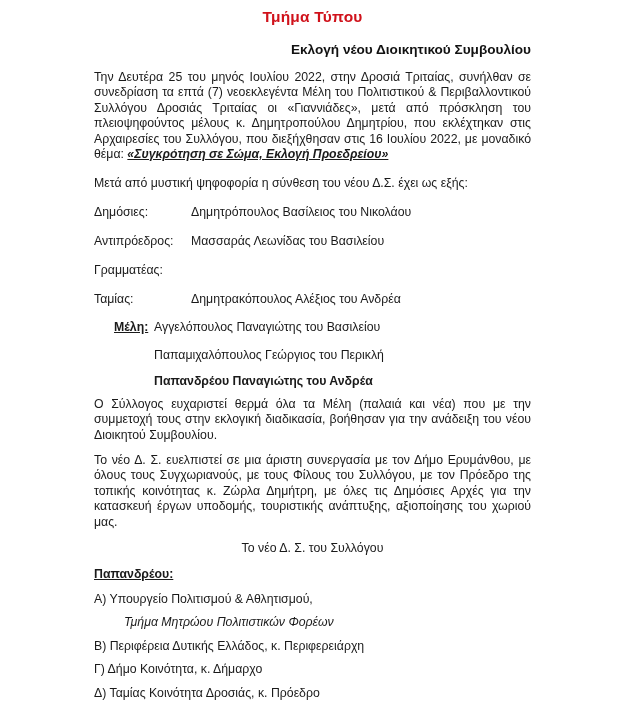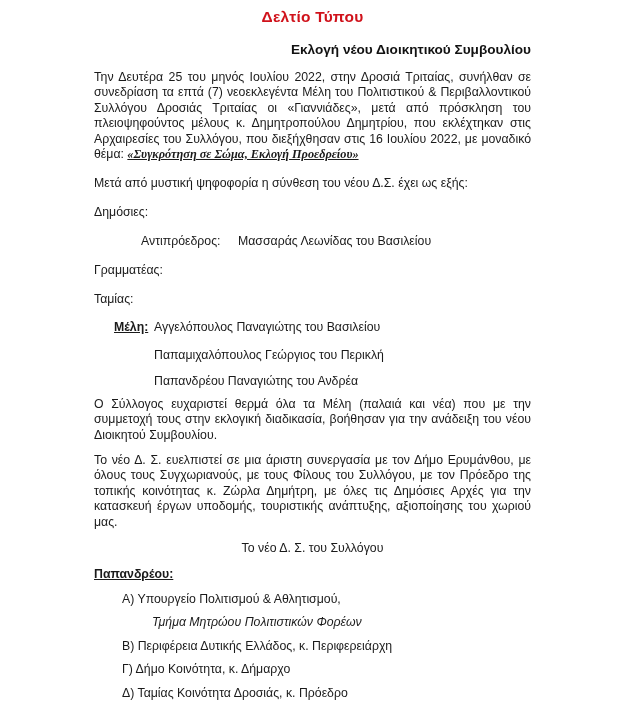--- a/index.html
+++ b/index.html
@@ -48,21 +48,20 @@
       left: 0;
       width: 437px;
       text-align: justify;
       line-height: 15.4px;
     }
     .p1 { top: 70px; }
     .p1 .subject {
       font-weight: bold;
       font-style: italic;
       text-decoration: underline;
-      font-family: Liberation Serif, serif;
     }
     .p2 { top: 176px; }
     .board-row {
       position: absolute;
       left: 0;
       width: 437px;
       height: 16px;
       line-height: 16px;
     }
     .board-role {
@@ -104,55 +103,56 @@
       left: 0;
       top: 566px;
       font-weight: bold;
       text-decoration: underline;
       line-height: 16px;
     }
     .cc-item {
       position: absolute;
       left: 0;
       line-height: 16px;
-      margin-left: 28px;
     }
     .cc-indent { left: 30px; font-style: italic; }
   </style>
 </head>
 <body>
 
 <div class="page">
 
-  <div class="title">Δελτίο Τύπου</div>
+  <div class="title">Τμήμα Τύπου</div>
 
   <div class="subtitle">Εκλογή νέου Διοικητικού Συμβουλίου</div>
 
   <div class="para p1"><span>Την Δευτέρα 25 του μηνός Ιουλίου 2022, στην Δροσιά Τριταίας, συνήλθαν σε συνεδρίαση τα επτά (7) νεοεκλεγέντα Μέλη του Πολιτιστικού &amp; Περιβαλλοντικού Συλλόγου Δροσιάς Τριταίας οι «Γιαννιάδες», μετά από πρόσκληση του πλειοψηφούντος μέλους κ. Δημητροπούλου Δημητρίου, που εκλέχτηκαν στις Αρχαιρεσίες του Συλλόγου, που διεξήχθησαν στις 16 Ιουλίου 2022, με μοναδικό θέμα: </span><span class="subject">«Συγκρότηση σε Σώμα, Εκλογή Προεδρείου»</span></div>
 
   <div class="para p2">Μετά από μυστική ψηφοφορία η σύνθεση του νέου Δ.Σ. έχει ως εξής:</div>
 
   <div class="board-row" style="top:204px;">
     <span class="board-role">Δημόσιες:</span>
+    <span class="board-name">Δημητρόπουλος Βασίλειος του Νικολάου</span>
   </div>
-  <div class="board-row" style="top:233px;margin-left:47px;">
+  <div class="board-row" style="top:233px;">
     <span class="board-role">Αντιπρόεδρος:</span>
     <span class="board-name">Μασσαράς Λεωνίδας του Βασιλείου</span>
   </div>
   <div class="board-row" style="top:262px;">
     <span class="board-role">Γραμματέας:</span>
   </div>
   <div class="board-row" style="top:291px;">
     <span class="board-role">Ταμίας:</span>
+    <span class="board-name">Δημητρακόπουλος Αλέξιος του Ανδρέα</span>
   </div>
 
   <div class="members-label">Μέλη:</div>
   <div class="member" style="left:60px; top:319px;">Αγγελόπουλος Παναγιώτης του Βασιλείου</div>
   <div class="member" style="left:60px; top:347px;">Παπαμιχαλόπουλος Γεώργιος του Περικλή</div>
-  <div class="member" style="left:60px; top:373px;">Παπανδρέου Παναγιώτης του Ανδρέα</div>
+  <div class="member" style="left:60px; top:373px;font-weight:bold;">Παπανδρέου Παναγιώτης του Ανδρέα</div>
 
   <div class="para p3">Ο Σύλλογος ευχαριστεί θερμά όλα τα Μέλη (παλαιά και νέα) που με την συμμετοχή τους στην εκλογική διαδικασία, βοήθησαν για την ανάδειξη του νέου Διοικητού Συμβουλίου.</div>
 
   <div class="para p4">Το νέο Δ. Σ. ευελπιστεί σε μια άριστη συνεργασία με τον Δήμο Ερυμάνθου, με όλους τους Συγχωριανούς, με τους Φίλους του Συλλόγου, με τον Πρόεδρο της τοπικής κοινότητας κ. Ζώρλα Δημήτρη, με όλες τις Δημόσιες Αρχές για την κατασκευή έργων υποδομής, τουριστικής ανάπτυξης, αξιοποίησης του χωριού μας.</div>
 
   <div class="signature">Το νέο Δ. Σ. του Συλλόγου</div>
 
   <div class="cc-label">Παπανδρέου:</div>
   <div class="cc-item" style="top:591px;">Α) Υπουργείο Πολιτισμού &amp; Αθλητισμού,</div>
   <div class="cc-item cc-indent" style="top:614px;">Τμήμα Μητρώου Πολιτιστικών Φορέων</div>

